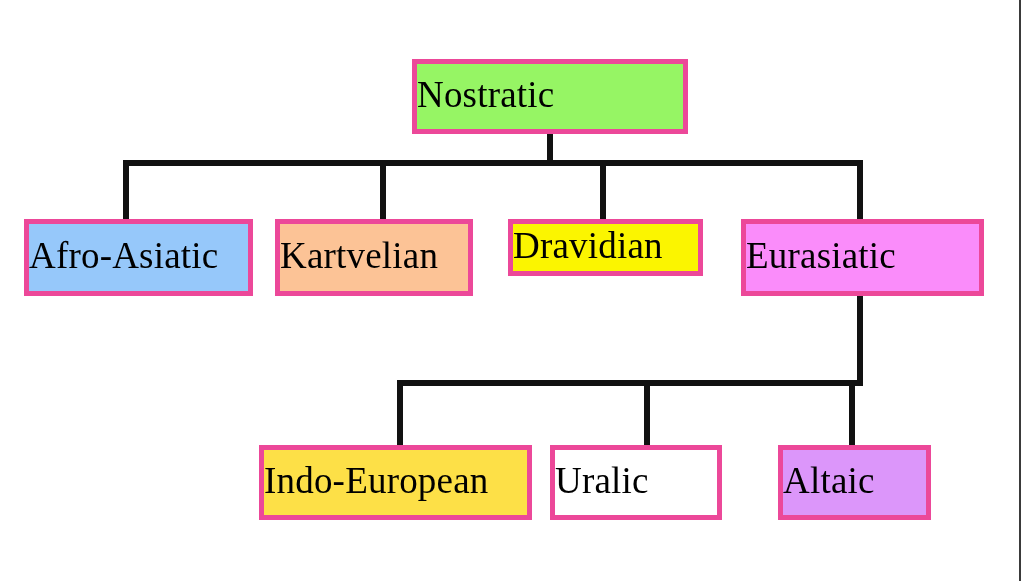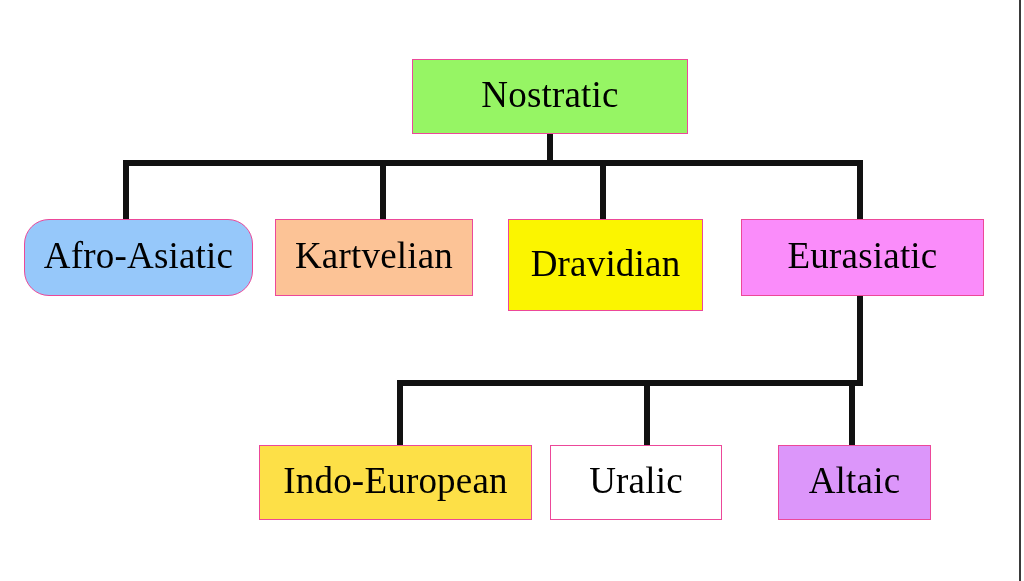--- a/index.html
+++ b/index.html
@@ -20,24 +20,24 @@
     position: absolute;
     top: 0;
     right: 3px;
     width: 2px;
     height: 581px;
     background: #3a3a3a;
   }
   .node {
     position: absolute;
     box-sizing: border-box;
-    border: 1px solid #ec4899;
+    border: 5px solid #ec4899;
     display: flex;
     align-items: center;
-    justify-content: center;
+    justify-content: flex-start;
     color: #000000;
     font-size: 37px;
     line-height: 1;
     letter-spacing: 0.2px;
     white-space: nowrap;
     z-index: 3;
   }
   .node .label {
     display: block;
     padding-bottom: 4px;
@@ -65,29 +65,29 @@
   <div class="edge v" style="left:857px; top:294px; height:92px;"></div>
   <div class="edge h" style="left:397px; top:380px; width:466px;"></div>
   <div class="edge v" style="left:397px; top:380px; height:68px;"></div>
   <div class="edge v" style="left:644px; top:380px; height:68px;"></div>
   <div class="edge v" style="left:849px; top:380px; height:68px;"></div>
 
   <div class="node" style="left:412px; top:59px; width:276px; height:75px; background:#96f564;">
     <span class="label">Nostratic</span>
   </div>
 
-  <div class="node" style="left:24px; top:219px; width:229px; height:77px; background:#96c8fa;border-radius:25px;">
+  <div class="node" style="left:24px; top:219px; width:229px; height:77px; background:#96c8fa;">
     <span class="label">Afro-Asiatic</span>
   </div>
 
   <div class="node" style="left:275px; top:219px; width:198px; height:77px; background:#fcc396;">
     <span class="label">Kartvelian</span>
   </div>
 
-  <div class="node" style="left:508px; top:219px; width:195px; height:92px; background:#fbf500;">
+  <div class="node" style="left:508px; top:219px; width:195px; height:57px; background:#fbf500;">
     <span class="label">Dravidian</span>
   </div>
 
   <div class="node" style="left:741px; top:219px; width:243px; height:77px; background:#fa8cfa;">
     <span class="label">Eurasiatic</span>
   </div>
 
   <div class="node" style="left:259px; top:445px; width:273px; height:75px; background:#fde047;">
     <span class="label">Indo-European</span>
   </div>

